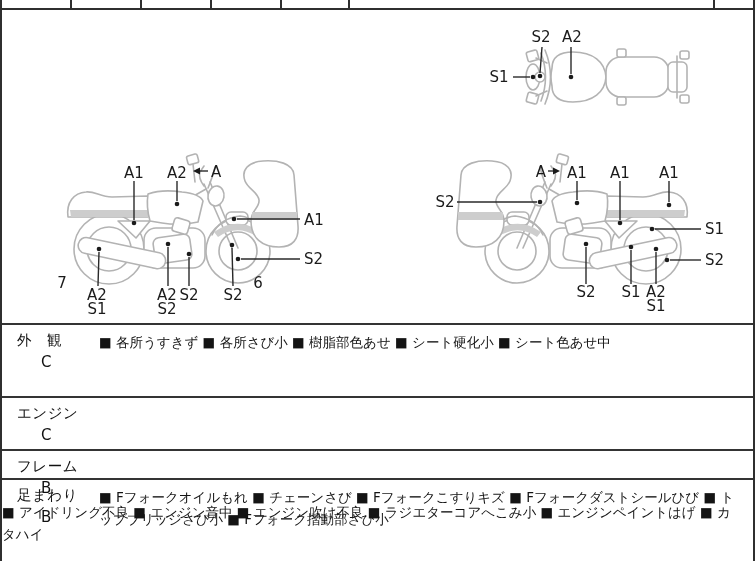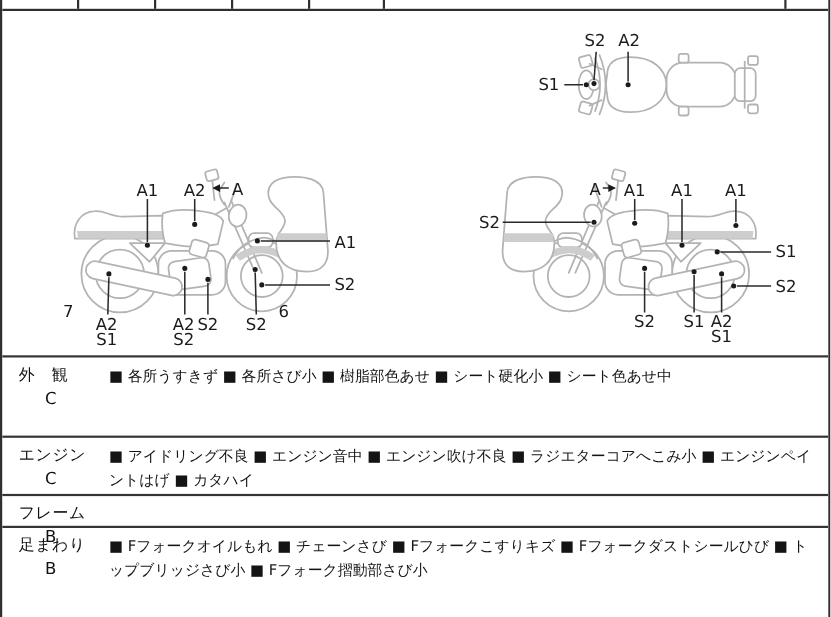--- a/index.html
+++ b/index.html
@@ -37,21 +37,21 @@
   .ah{fill:#1b1b1b;stroke:none;}
   
   .rows{
     position:absolute;top:323px;left:0;right:0;bottom:0;
     display:flex;flex-direction:column;
   }
   .irow{
     display:flex;border-top:2px solid #343434;box-sizing:border-box;
   }
   .irow-1{height:73px;}
-  .irow-2{height:53px;}
+  .irow-2{height:53px;flex-direction:column;}
   .irow-3{height:29px;}
   .irow-4{flex:1;}
   .cat{width:97px;flex:0 0 97px;box-sizing:border-box;padding:6px 0 0 15px;}
   .cat-name{font-size:14.5px;color:#111;letter-spacing:0.5px;white-space:pre;}
   .cat-grade{font-size:15px;color:#111;margin:3px 0 0 24px;}
   .row-content{
     flex:1;padding:6px 12px 0 0;
     font-size:13.5px;line-height:22px;color:#141414;
     word-break:break-all;
   }

